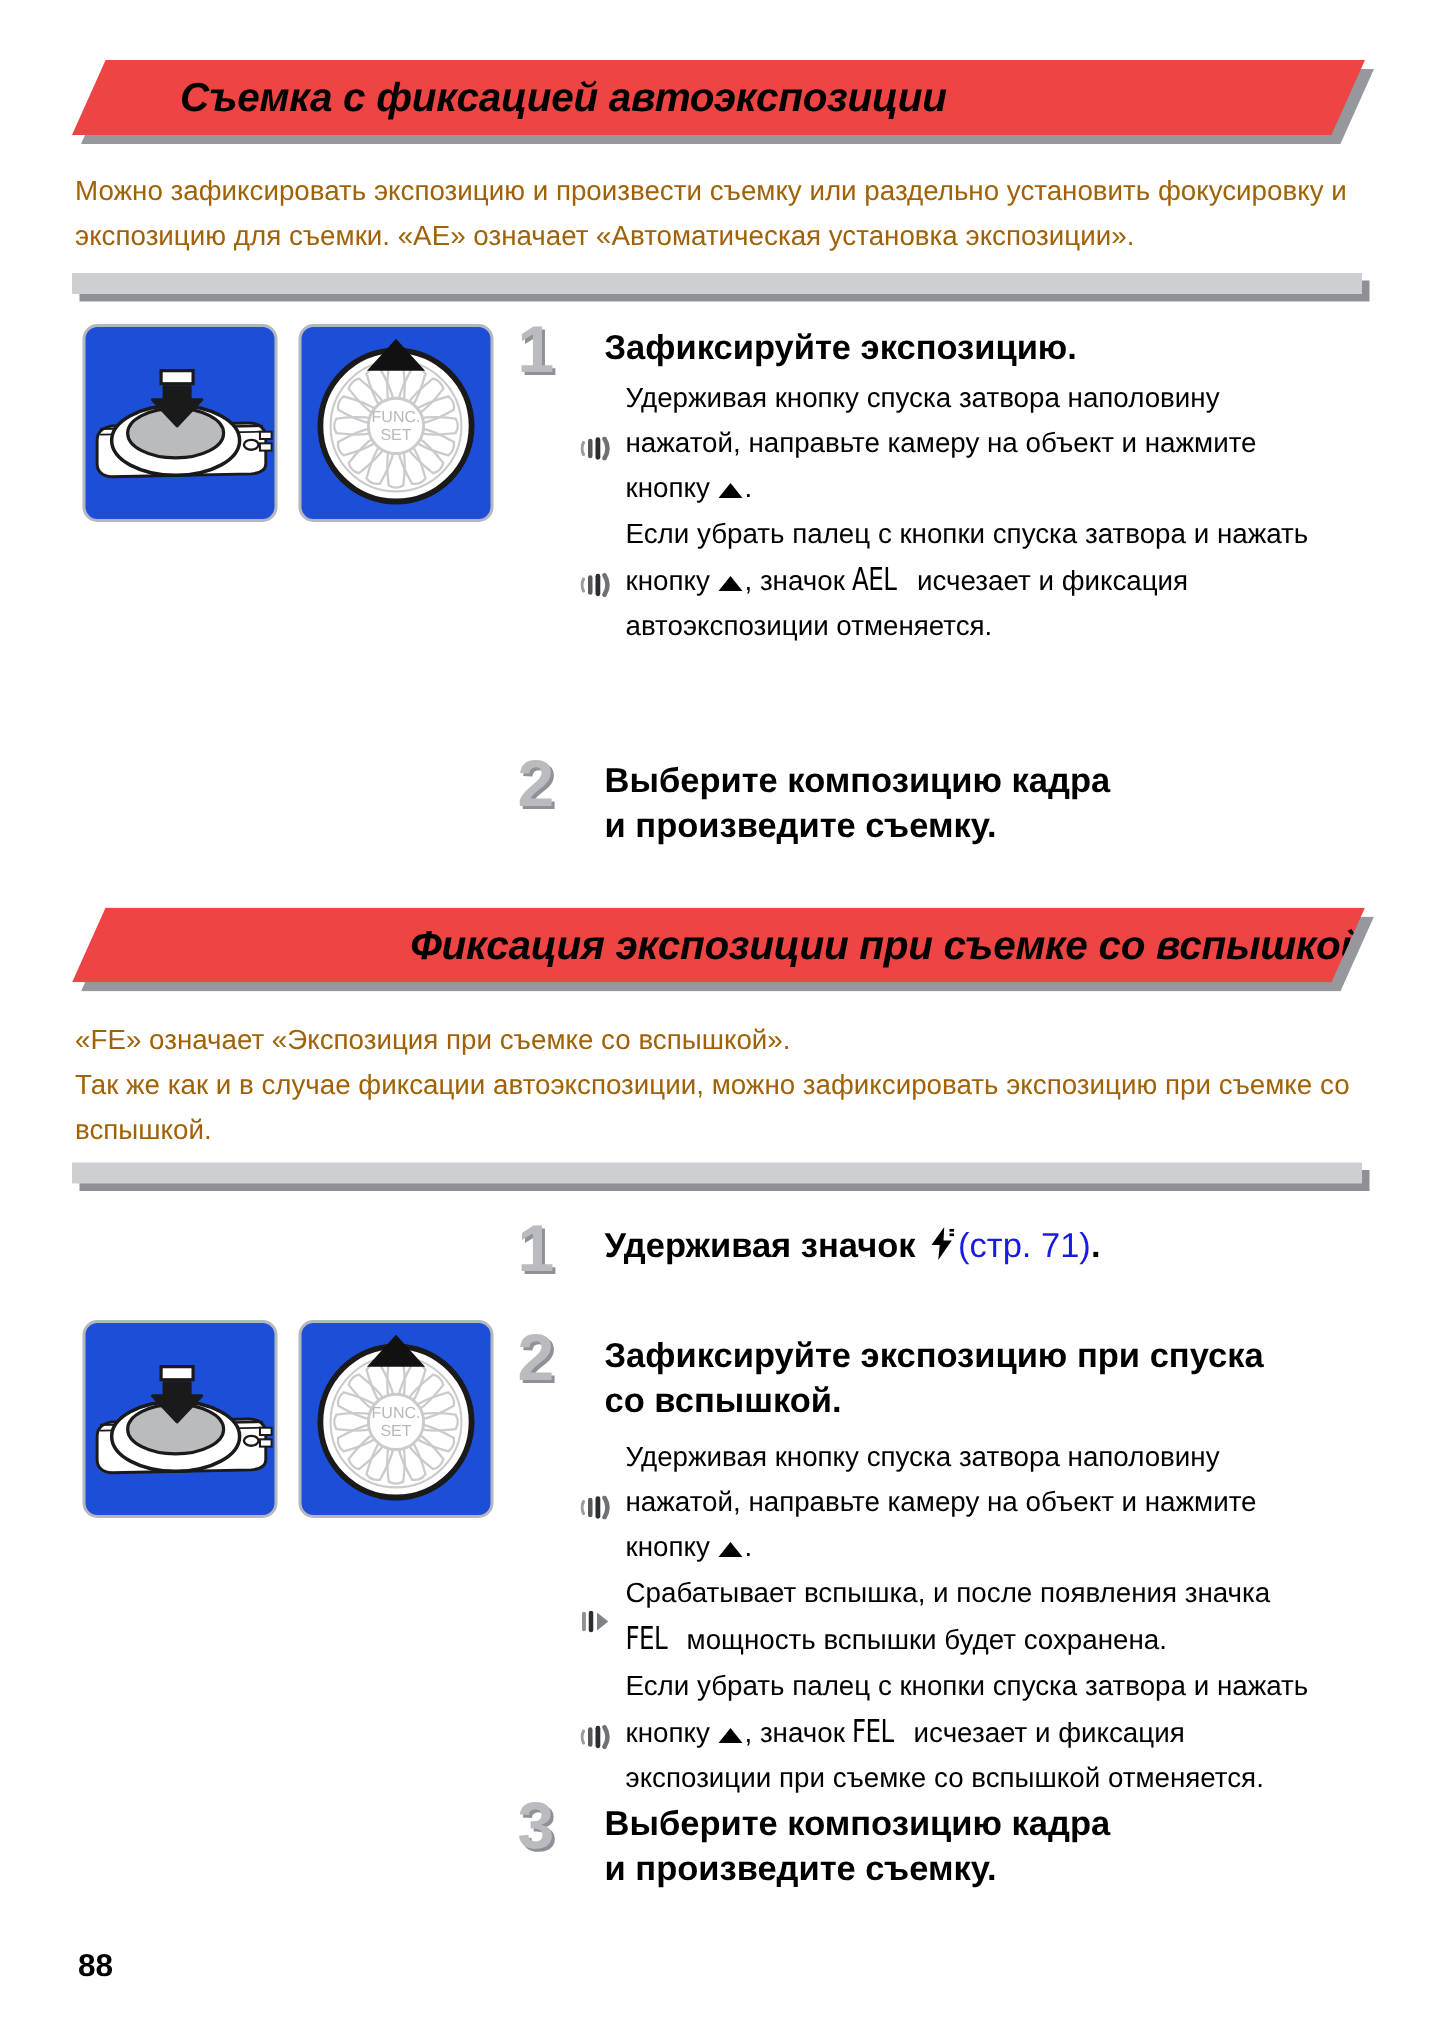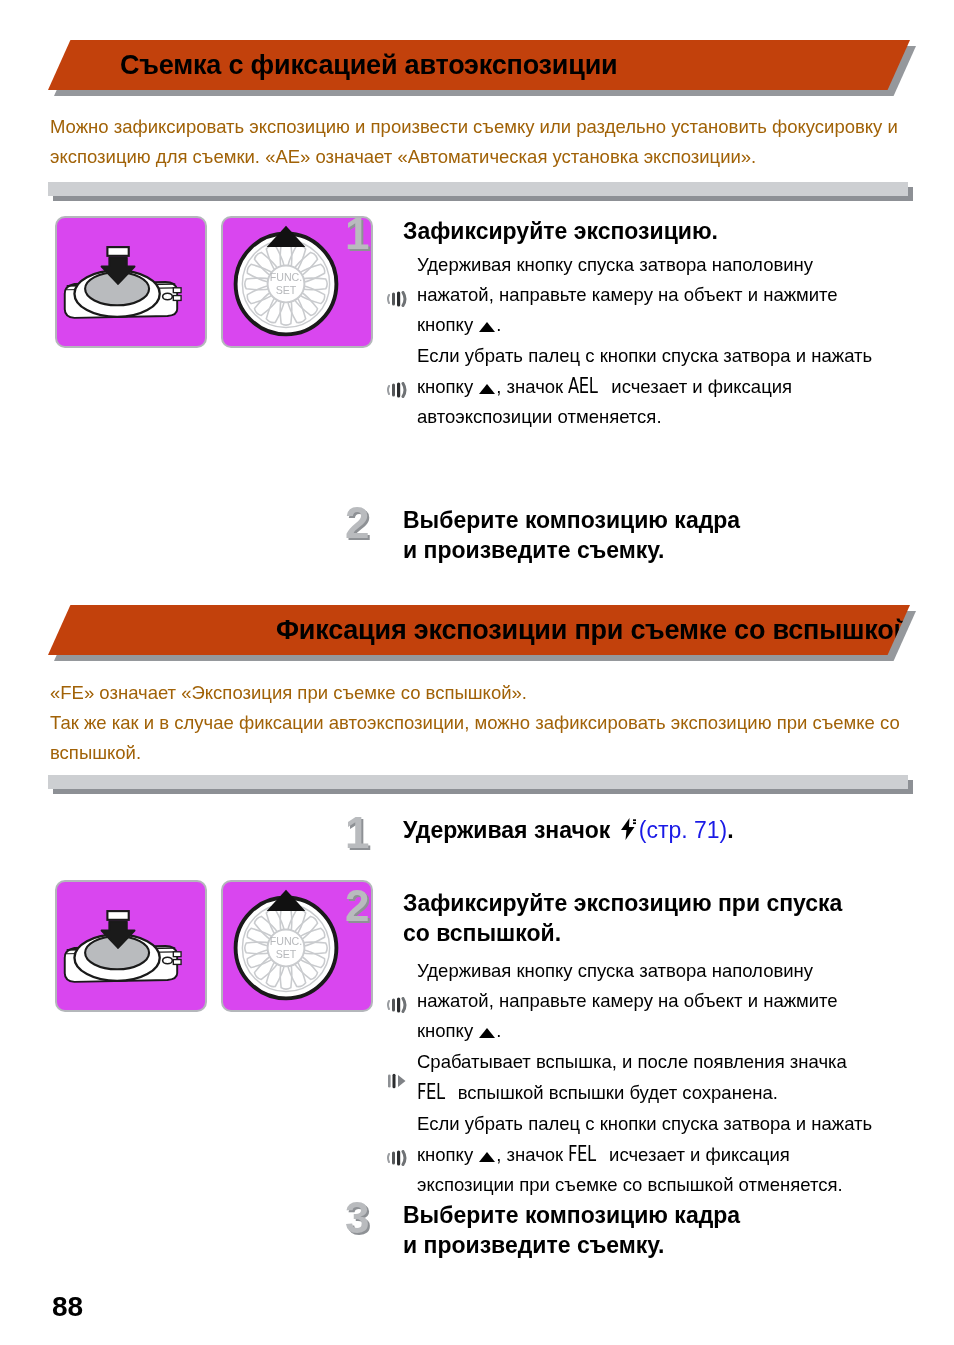--- a/index.html
+++ b/index.html
@@ -36,24 +36,25 @@
     height: 100%;
     background: #95989c;
     clip-path: polygon(2.6% 0%, 100% 0%, 97.4% 100%, 0% 100%);
   }
   .banner {
     position: absolute;
     left: 0;
     top: 0;
     width: 100%;
     height: 100%;
-    background: #c2410c;
+    background: #ef4444;
     clip-path: polygon(2.6% 0%, 100% 0%, 97.4% 100%, 0% 100%);
     display: flex;
     align-items: center;
+    font-style: italic;
   }
   .banner-title {
     font-size: 27px;
     font-weight: bold;
     letter-spacing: -0.2px;
     color: #000;
     margin-left: 72px;
     white-space: nowrap;
   }
   .banner-title.centered { margin-left: 0; width: 100%; text-align: right; }
@@ -93,25 +94,25 @@
   }
 
   
   .illus-row {
     position: absolute;
     left: 55px;
     display: flex;
     gap: 14px;
   }
   .illus-box {
-    width: 152px;
+    width: 130px;
     height: 132px;
     border: 2px solid #b4b7bb;
     border-radius: 10px;
-    background: #d946ef;
+    background: #1d4ed8;
     box-sizing: border-box;
     overflow: hidden;
     position: relative;
   }
 
   
   .step {
     position: absolute;
     display: flex;
     align-items: flex-start;
@@ -176,21 +177,21 @@
     display: inline-block;
     transform-origin: left center;
   }
   .flash-ico { display: inline-block; vertical-align: -2px; margin: 0 3px; }
   .link { color: #1a1ae6; font-weight: normal; }
 
   .page-num {
     position: absolute;
     left: 52px;
     bottom: 22px;
-    font-size: 28px;
+    font-size: 21px;
     font-weight: bold;
     color: #000;
   }
 </style>
 </head>
 <body>
 
 <div class="page">
 
   <div class="banner-wrap" style="top:40px">
@@ -487,21 +488,21 @@
 
         <div class="bullet-item">
           <div class="bullet-mark">
             <svg width="23" height="16" viewBox="0 0 23 16">
               <rect x="1" y="1.5" width="2.6" height="13" rx="1.3" fill="#8d9094"></rect>
               <rect x="5.5" y="0.8" width="3" height="14.4" rx="1.5" fill="#2b2d2f"></rect>
               <path d="M11 2 L18.5 8 L11 14 Z" fill="#7f8286"></path>
             </svg>
           </div>
           <div class="bullet-text">
-            <span>Срабатывает вспышка, и после появления значка </span><span class="mono-ind">FEL</span><span> вспышкой вспышки будет сохранена.</span>
+            <span>Срабатывает вспышка, и после появления значка </span><span class="mono-ind">FEL</span><span> мощность вспышки будет сохранена.</span>
           </div>
         </div>
 
         <div class="bullet-item">
           <div class="bullet-mark">
             <svg width="21" height="16" viewBox="0 0 21 16">
               <path d="M2 4 Q0 8 2 12" stroke="#9a9da1" stroke-width="2" fill="none" stroke-linecap="round"></path>
               <rect x="5" y="1.5" width="3" height="13" rx="1.5" fill="#555759"></rect>
               <rect x="10" y="0.5" width="3.2" height="15" rx="1.6" fill="#2b2d2f"></rect>
               <path d="M16 1.5 Q20 8 16 14.5" stroke="#6f7275" stroke-width="3" fill="none" stroke-linecap="round"></path>

